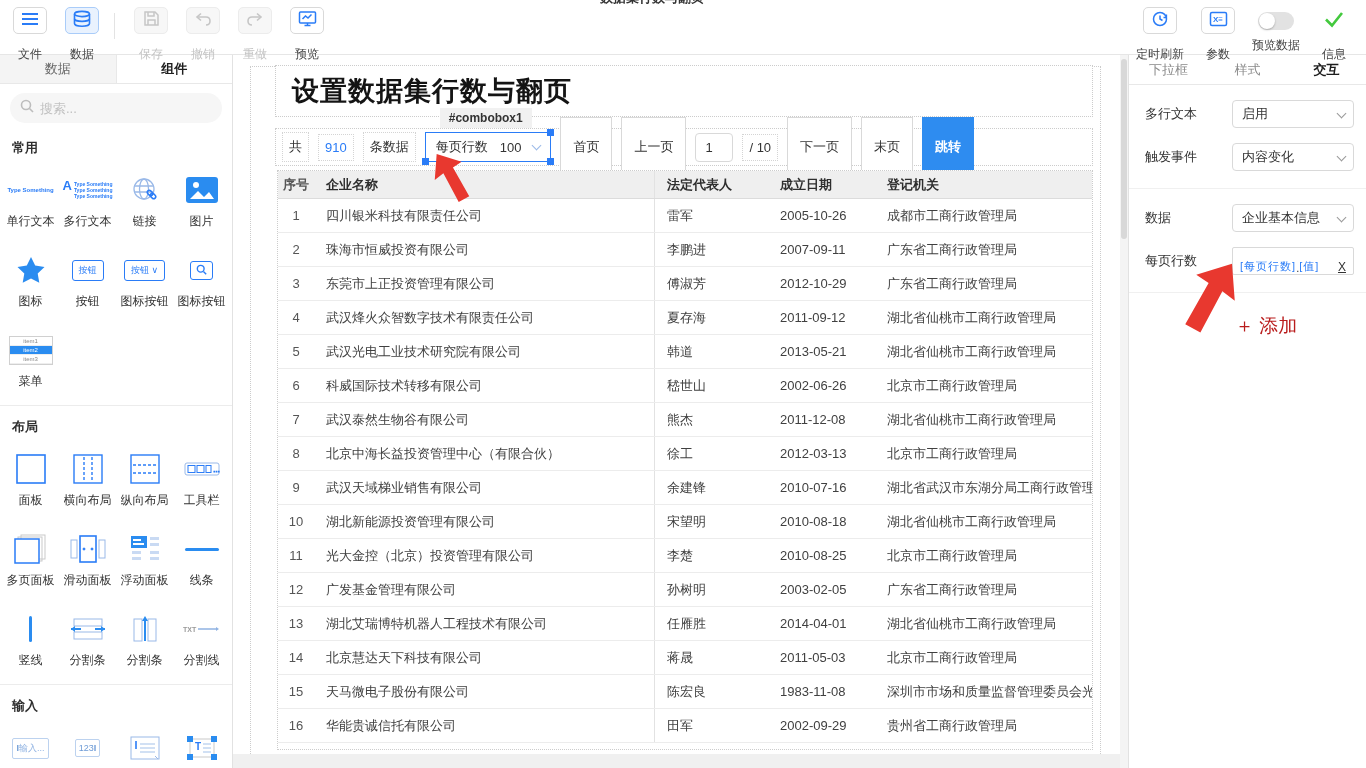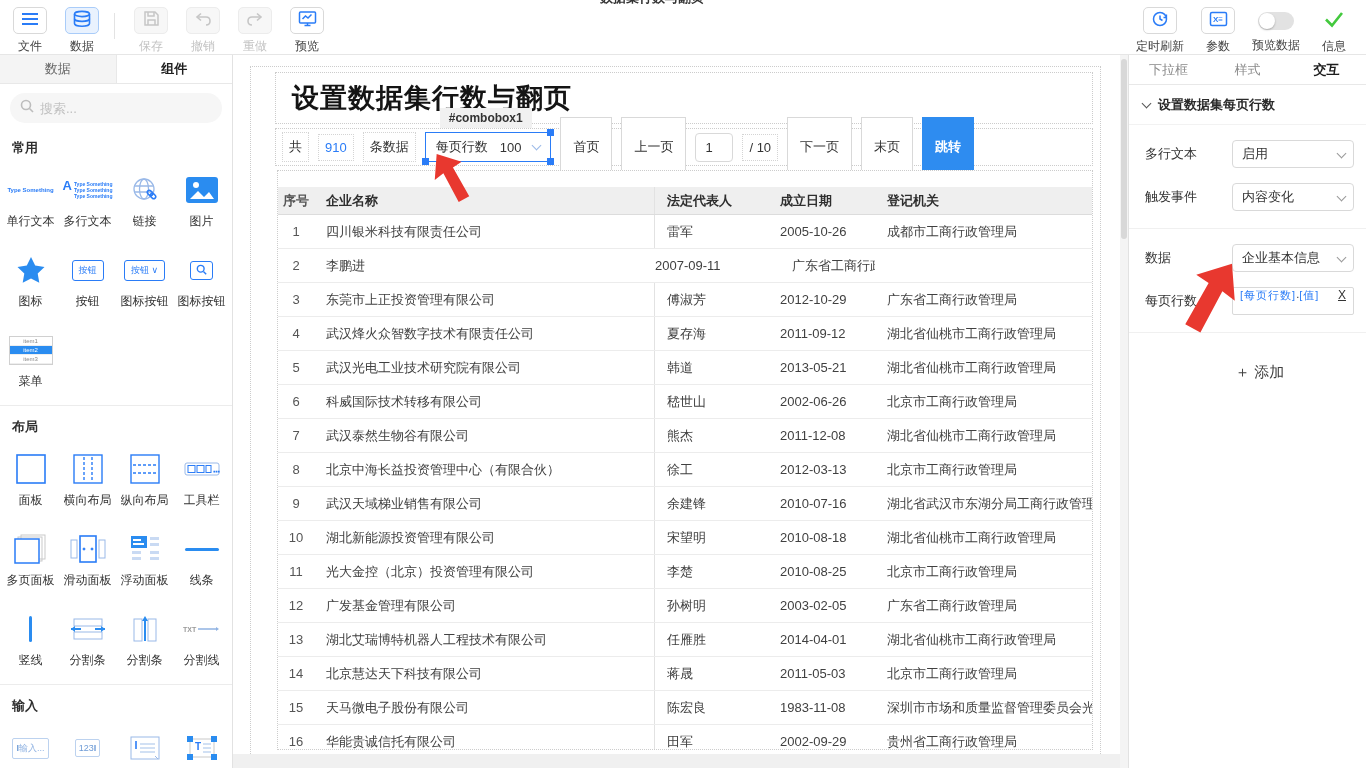--- a/index.html
+++ b/index.html
@@ -10,21 +10,21 @@
   .toolbar { position:absolute; left:0; top:0; width:1366px; height:55px; background:#fff;
     border-bottom:1px solid #e6e6e6; z-index:5; }
   .tb-left { position:absolute; left:4px; top:7px; display:flex; }
   .tb-right { position:absolute; right:6px; top:7px; display:flex; }
   .tb-item { width:52px; display:flex; flex-direction:column; align-items:center; cursor:pointer; }
   .tb-item.wide { width:64px; }
   .tb-iconbox { width:34px; height:27px; border:1px solid #d9d9d9; border-radius:5px;
     display:flex; align-items:center; justify-content:center; background:#fff; }
   .tb-item.active .tb-iconbox { background:#e9f2fe; border-color:#a9ccf9; }
   .tb-item.disabled .tb-iconbox { background:#f7f7f7; border-color:#ececec; }
-  .tb-lbl { font-size:12px; color:#444; margin-top:4px; white-space:nowrap; }
+  .tb-lbl { font-size:12px; color:#444; margin-top:12px; white-space:nowrap; }
   .tb-item.disabled .tb-lbl { color:#c3c3c3; }
   .tb-sep { width:1px; height:26px; background:#e3e3e3; margin:6px 10px 0 6px; }
   .toggle { width:36px; height:18px; border-radius:9px; background:#e2e2e2; position:relative; margin-top:5px; }
   .toggle .knob { position:absolute; left:1px; top:1px; width:16px; height:16px; border-radius:50%;
     background:#fff; box-shadow:0 1px 2px rgba(0,0,0,.25); }
 
   .top-sliver { position:absolute; left:600px; top:0; height:5px; overflow:hidden; z-index:9; }
   .top-sliver span { display:block; margin-top:-11px; font-size:13px; font-weight:bold; color:#333; }
 
   
@@ -51,21 +51,21 @@
     border-radius:3px; background:#fff; white-space:nowrap; }
   .mini-box { border:1px solid #bcd2ef; color:#8fb2e2; font-size:8px; padding:3px 3px;
     background:#fff; border-radius:2px; white-space:nowrap; }
   .mini-menu { width:44px; border:1px solid #d0d0d0; background:#fff; font-size:6px; color:#888; text-align:center; }
   .mini-menu div { padding:1px 0; border-bottom:1px solid #eee; }
   .mini-menu .sel { background:#2a8cf0; color:#fff; }
 
   
   .canvas { position:absolute; left:233px; top:55px; width:895px; height:713px; background:#fff; overflow:hidden; }
   .outer-dotted { position:absolute; left:17px; top:11px; width:851px; height:692px; border:1px dotted #cccccc; }
-  .title-box { position:absolute; left:42px; top:17px; width:818px; height:52px; border:1px dotted #cccccc;
+  .title-box { position:absolute; left:42px; top:10px; width:818px; height:52px; border:1px dotted #cccccc;
     display:flex; align-items:center; padding-left:16px; font-size:27px; font-weight:bold; color:#141414;
     background:#fff; letter-spacing:1px; }
   .pagebar { position:absolute; left:42px; top:73px; width:818px; height:38px; border:1px dotted #cccccc;
     display:flex; align-items:center; gap:9px; padding-left:6px; font-size:13px; color:#333; background:#fff; }
   .dlabel { border:1px dotted #d4d4d4; padding:5px 6px; white-space:nowrap; }
   .blue { color:#2a7cf7; }
   .pbtn { border:1px solid #d9d9d9; border-radius:0; background:#fff; padding:20px 12px; font-size:13px;
     color:#333; cursor:pointer; white-space:nowrap; }
   .pbtn.primary { background:#2e8cf0; border-color:#2e8cf0; color:#fff; font-weight:bold; }
   .pinput { border:1px solid #d9d9d9; border-radius:4px; width:38px; height:29px; display:flex;
@@ -73,21 +73,21 @@
   .combobox { position:relative; border:1px solid #2a7cf7; background:#fff; height:30px; display:flex;
     align-items:center; padding:0 10px; gap:12px; cursor:pointer; }
   .cb-chev { width:7px; height:7px; border-right:1.5px solid #9ab9e8; border-bottom:1.5px solid #9ab9e8;
     transform:rotate(45deg); margin-top:-3px; }
   .handle { position:absolute; width:7px; height:7px; background:#2a7cf7; }
   .tooltip { position:absolute; left:14px; top:-25px; background:#f1f1f1; padding:3px 9px; font-size:12px;
     color:#333; font-weight:bold; white-space:nowrap; }
   .dtable { position:absolute; left:44px; top:115px; width:816px; height:580px; border:1px dotted #cccccc;
     font-size:13px; color:#404040; overflow:hidden; background:#fff; }
   .thead { display:grid; grid-template-columns:36px 341px 125px 95px 1fr; height:28px; background:#efefef;
-    font-weight:bold; color:#2e2e2e; align-items:center; border-bottom:1px solid #dcdcdc;margin-top:16px; }
+    font-weight:bold; color:#2e2e2e; align-items:center; border-bottom:1px solid #dcdcdc; }
   .trow { display:grid; grid-template-columns:36px 341px 125px 95px 1fr; height:34px; align-items:center;
     border-bottom:1px solid #ececec; background:#fff; }
   .c0 { text-align:center; color:#555; }
   .c1 { padding-left:12px; border-right:1px solid #e2e2e2; white-space:nowrap; overflow:hidden;
     height:100%; display:flex; align-items:center; }
   .c2 { padding-left:12px; white-space:nowrap; overflow:hidden; }
   .c3 { text-align:left; padding-right:8px; white-space:nowrap; }
   .c4 { padding-left:12px; white-space:nowrap; overflow:hidden; }
   .bottom-strip { position:absolute; left:0; top:699px; width:895px; height:14px; background:#f0f0f0; }
   .v-scroll { position:absolute; right:0; top:0; width:8px; height:713px; background:#f4f4f4; }
@@ -106,25 +106,25 @@
     transform:rotate(45deg); margin-top:-3px; }
   .rp-row { display:flex; align-items:center; justify-content:space-between; padding:0 12px 0 16px; margin-top:15px; }
   .rp-label { font-size:13px; color:#333; }
   .rp-select { width:122px; height:28px; border:1px solid #d9d9d9; border-radius:4px; display:flex;
     align-items:center; padding:0 20px 0 9px; font-size:13px; color:#333; position:relative;
     cursor:pointer; background:#fff; white-space:nowrap; overflow:hidden; }
   .rp-select::after { content:''; position:absolute; right:8px; top:9px; width:6px; height:6px;
     border-right:1.5px solid #999; border-bottom:1.5px solid #999; transform:rotate(45deg); }
   .rp-divider { height:1px; background:#f0f0f0; margin-top:17px; }
   .token-box { width:122px; height:28px; border:1px solid #d9d9d9; border-radius:2px; display:flex;
-    align-items:flex-start; padding:0 7px; font-size:11px; background:#fff; }
+    align-items:flex-end; padding:0 7px; font-size:11px; background:#fff; }
   .token { color:#2a7cf7; letter-spacing:1px; }
   .tk-dot { color:#333; }
   .tk-x { margin-left:auto; color:#333; text-decoration:underline; font-size:12px; cursor:pointer; }
-  .rp-add { margin:30px 0 0 106px; color:#404040; font-size:15px; cursor:pointer; white-space:nowrap; }
+  .rp-add { margin:20px 0 0 106px; color:#b91c1c; font-size:19px; cursor:pointer; white-space:nowrap; }
 </style>
 </head>
 <body>
 
 <div class="toolbar">
   <div class="tb-left">
     <div class="tb-item">
       <div class="tb-iconbox">
           <span>
         <svg width="20" height="16" viewBox="0 0 20 16">
@@ -547,20 +547,21 @@
     <div>
         <div class="trow">
           <div class="c0">1</div>
           <div class="c1">四川银米科技有限责任公司</div>
           <div class="c2">雷军</div>
           <div class="c3">2005-10-26</div>
           <div class="c4">成都市工商行政管理局</div>
         </div>
         <div class="trow">
           <div class="c0">2</div>
+          <div class="c1">珠海市恒威投资有限公司</div>
           <div class="c2">李鹏进</div>
           <div class="c3">2007-09-11</div>
           <div class="c4">广东省工商行政管理局</div>
         </div>
         <div class="trow">
           <div class="c0">3</div>
           <div class="c1">东莞市上正投资管理有限公司</div>
           <div class="c2">傅淑芳</div>
           <div class="c3">2012-10-29</div>
           <div class="c4">广东省工商行政管理局</div>
@@ -663,24 +664,20 @@
   <div class="v-scroll">
       <div class="v-thumb"></div>
     </div>
 </div>
 
 <div class="right-panel">
   <div class="rp-tabs">
     <div class="rp-tab">下拉框</div>
     <div class="rp-tab">样式</div>
     <div class="rp-tab active">交互</div>
-  </div>
-  <div class="rp-section">
-    <span class="chev-down"></span>
-    <span>设置数据集每页行数</span>
   </div>
 
   <div class="rp-row">
     <span class="rp-label">多行文本</span>
     <span class="rp-select">启用</span>
   </div>
   <div class="rp-row">
     <span class="rp-label">触发事件</span>
     <span class="rp-select">内容变化</span>
   </div>

